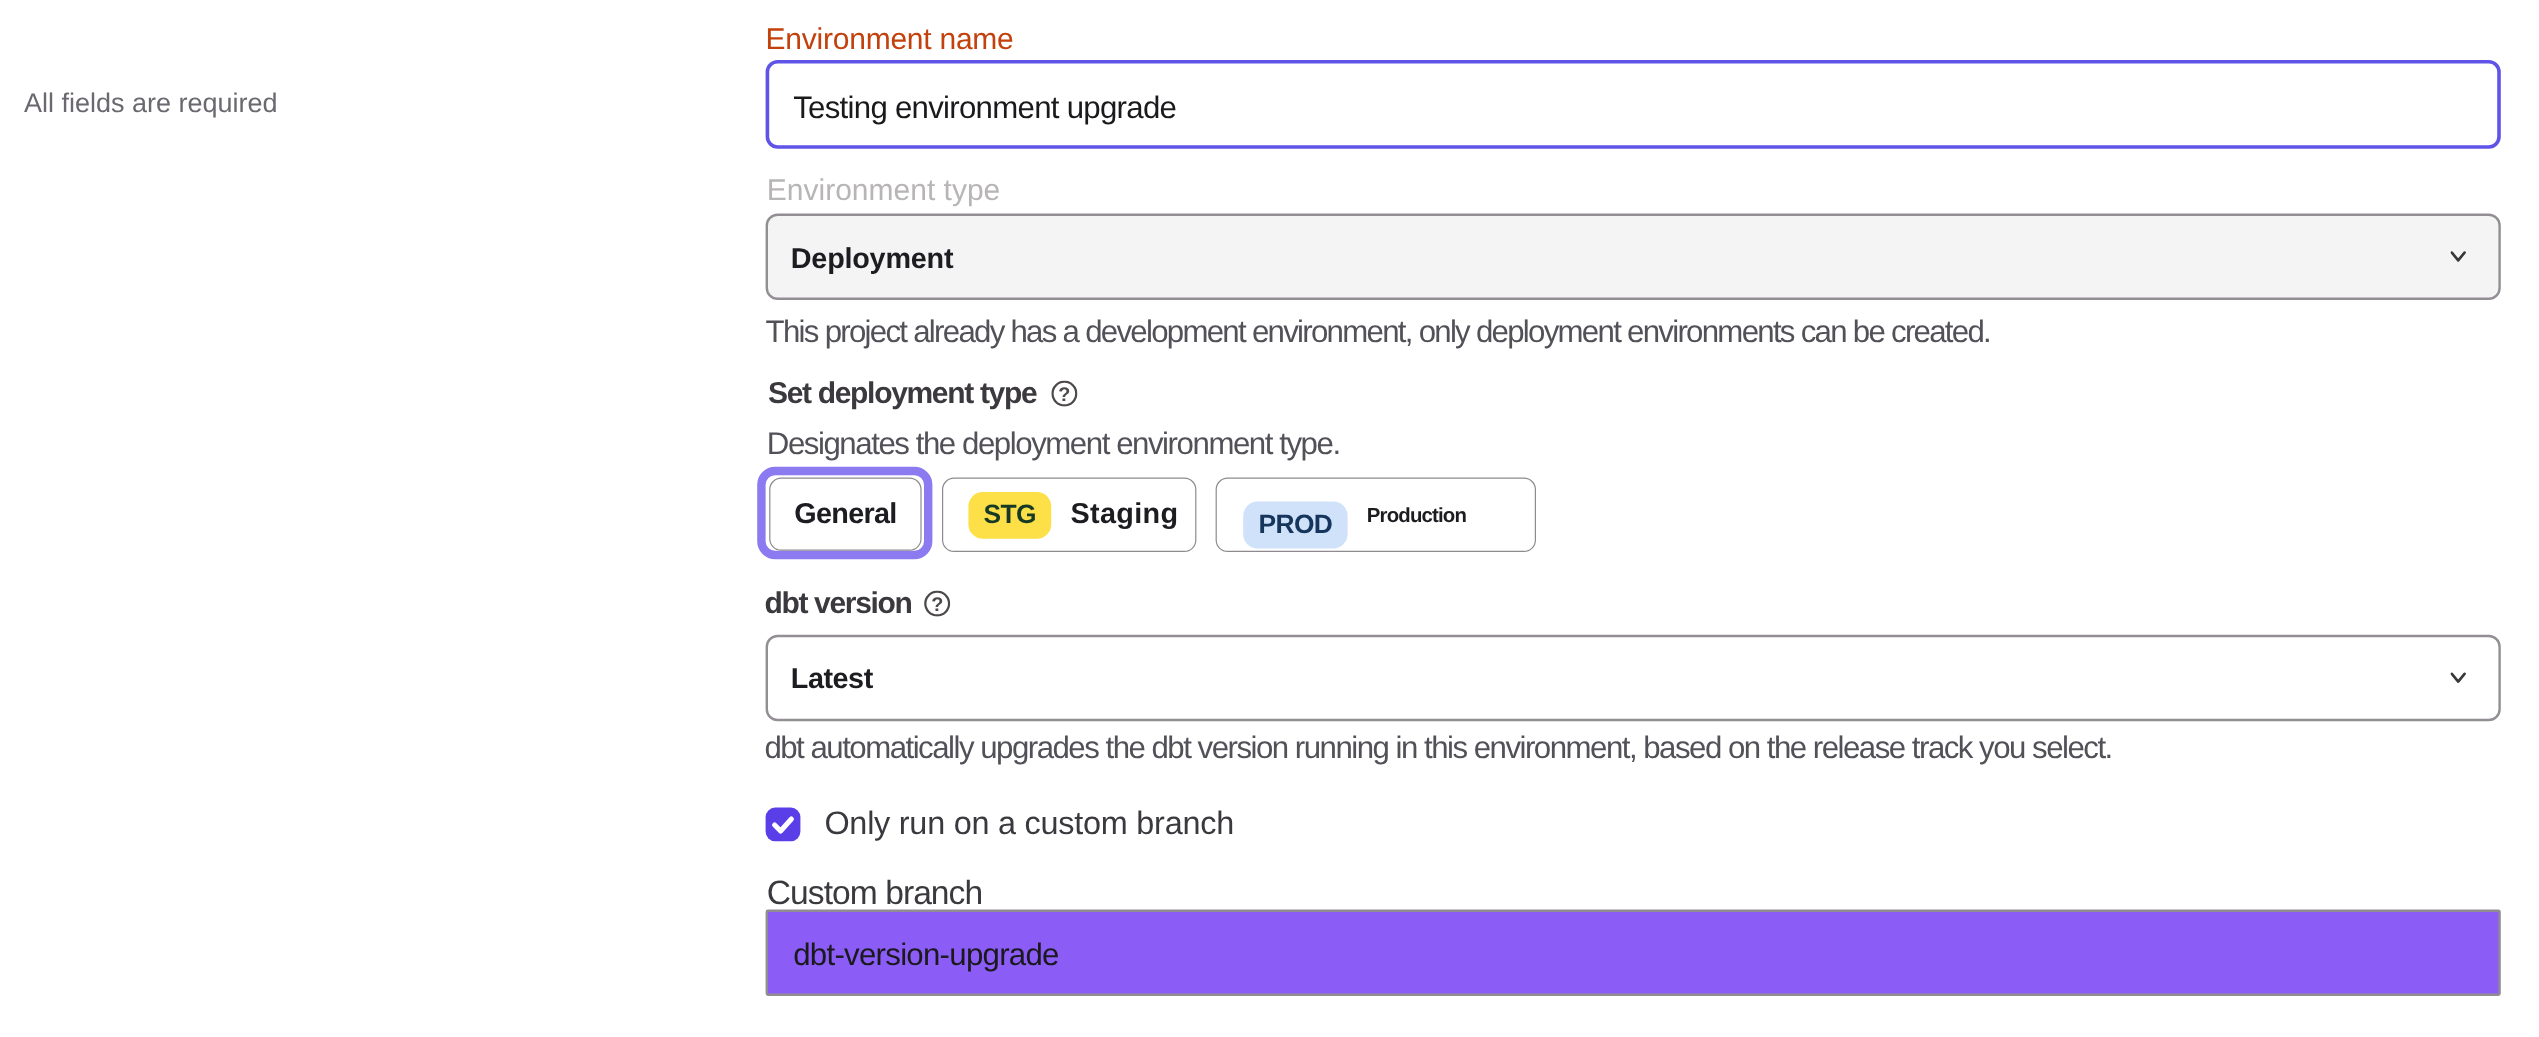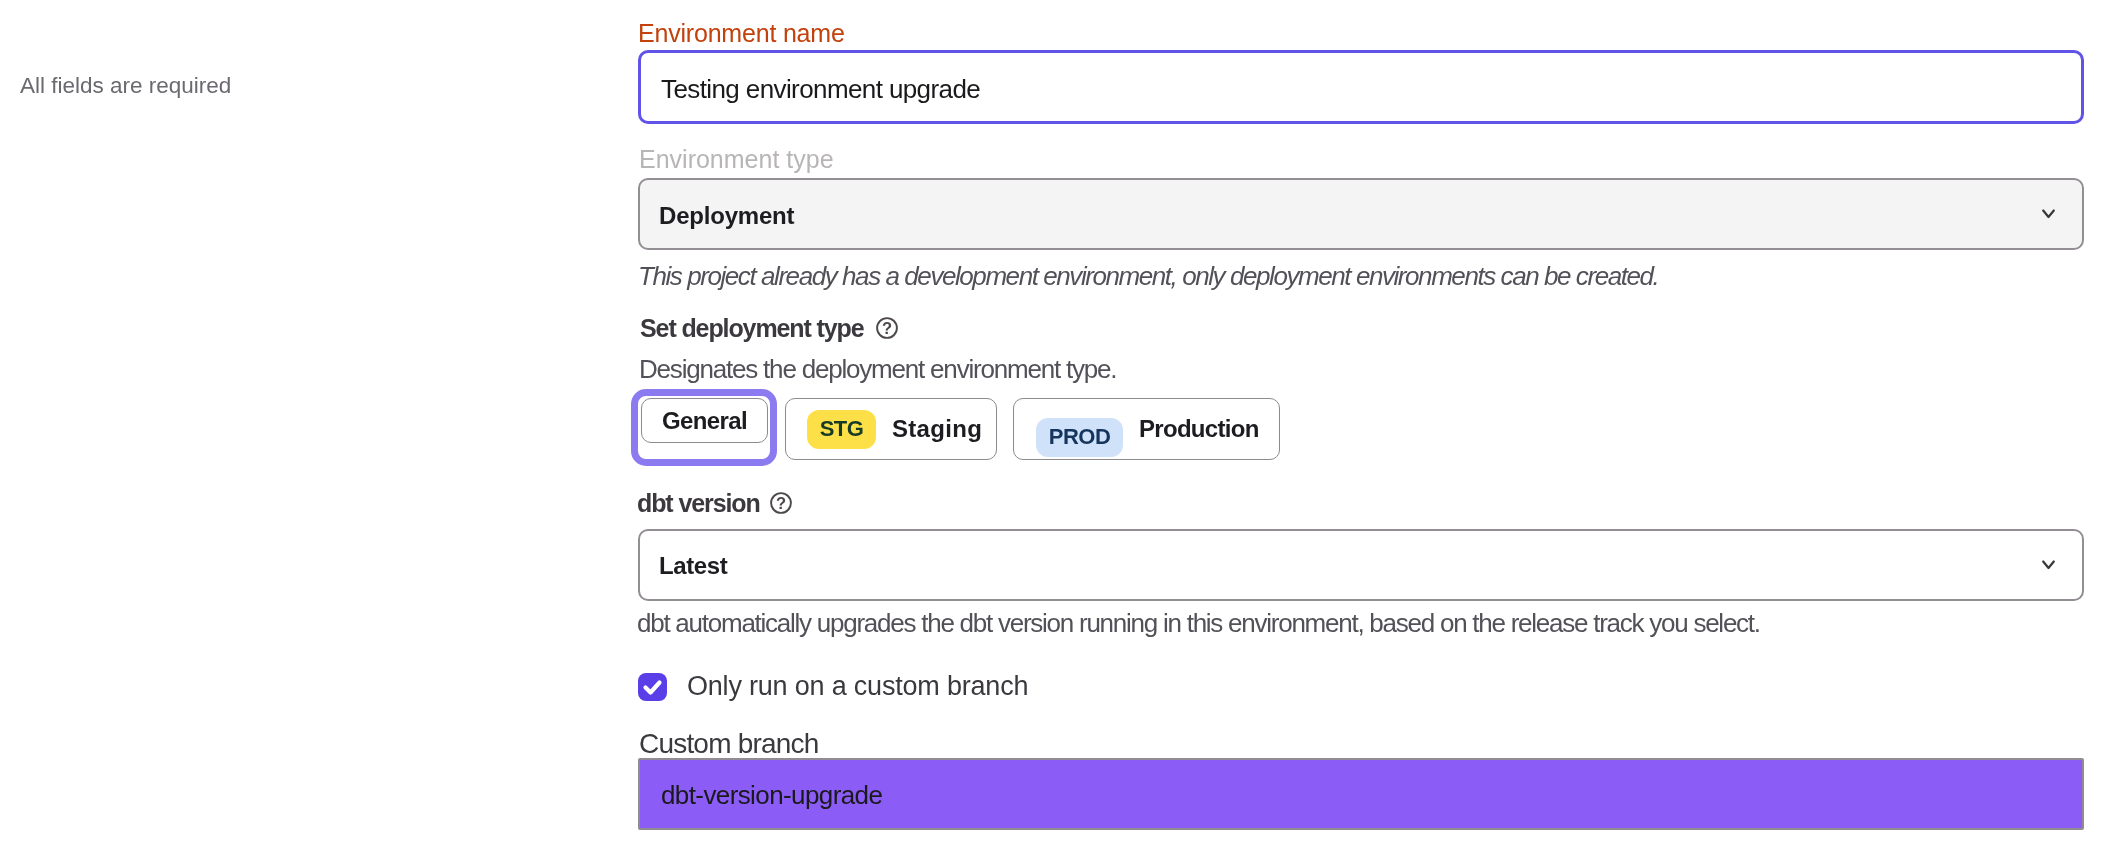--- a/index.html
+++ b/index.html
@@ -13,40 +13,40 @@
   <div class="ab" style="left:20px;top:75px;font-size:22.5px;color:#6b696f;">All fields are required</div>
 
   <div class="ab" style="left:638px;top:21px;font-size:25px;font-weight:500;letter-spacing:-0.2px;color:#c2410c;">Environment name</div>
   <div class="ab" style="left:638px;top:50px;width:1446px;height:74px;border:3px solid #6053e8;border-radius:10px;background:#fff;display:flex;align-items:center;padding:4px 0 0 20px;font-size:26px;letter-spacing:-0.6px;color:#1a191c;">Testing environment upgrade</div>
 
   <div class="ab" style="left:639px;top:147px;font-size:25px;font-weight:500;color:#b8b5b6;">Environment type</div>
   <div class="ab" style="left:638px;top:178px;width:1446px;height:72px;border:2px solid #928e94;border-radius:10px;background:#f5f4f5;display:flex;align-items:center;padding:3px 0 0 19px;font-size:24px;font-weight:600;letter-spacing:-0.2px;color:#1d1c20;">Deployment</div>
   <svg class="ab" style="left:2042px;top:209px;" width="13" height="11" viewBox="0 0 13 11">
       <path d="M1.2 1.5 L6.5 8 L11.8 1.5" fill="none" stroke="#39373a" stroke-width="2.2" stroke-linecap="round" stroke-linejoin="round"></path>
     </svg>
-  <div class="ab" style="left:638px;top:263px;font-size:26px;letter-spacing:-1.43px;color:#535158;font-style:italic;">This project already has a development environment, only deployment environments can be created.</div>
+  <div class="ab" style="left:638px;top:263px;font-size:26px;letter-spacing:-1.43px;color:#535158;">This project already has a development environment, only deployment environments can be created.</div>
 
   <div class="ab" style="left:640px;top:316px;font-size:25px;font-weight:600;letter-spacing:-1.1px;color:#3b393e;">Set deployment type</div>
   <svg class="ab" style="left:876px;top:317px;" width="22" height="22" viewBox="0 0 22 22">
       <circle cx="11" cy="11" r="9.9" fill="none" stroke="#4c484b" stroke-width="1.9"></circle>
       <text x="11" y="17" text-anchor="middle" font-size="16.5" font-weight="700" fill="#4c484b" font-family="Liberation Sans">?</text>
     </svg>
   <div class="ab" style="left:639px;top:356px;font-size:26px;letter-spacing:-1.2px;color:#535158;">Designates the deployment environment type.</div>
 
   <div class="ab" style="left:631px;top:389px;width:146px;height:77px;border:7px solid #8b7af0;border-radius:15px;"></div>
-  <div class="ab" style="left:641px;top:398px;width:127px;height:45px;background:#fff;border:1.5px solid #8e8a90;border-radius:10px;display:flex;align-items:center;justify-content:center;font-size:24px;font-weight:600;letter-spacing:-0.6px;color:#1d1c20;">General</div>
+  <div class="ab" style="left:641px;top:398px;width:127px;height:61px;background:#fff;border:1.5px solid #8e8a90;border-radius:10px;display:flex;align-items:center;justify-content:center;font-size:24px;font-weight:600;letter-spacing:-0.6px;color:#1d1c20;">General</div>
 
   <div class="ab" style="left:785px;top:398px;width:212px;height:62px;background:#fff;border:1.5px solid #8e8a90;border-radius:10px;display:flex;align-items:center;padding-left:21px;">
     <span style="display:inline-flex;align-items:center;justify-content:center;width:69px;height:39px;background:#fde047;border-radius:12px;font-size:22px;font-weight:700;letter-spacing:-0.5px;color:#173a26;line-height:1;">STG</span>
     <span style="margin-left:16px;font-size:24px;font-weight:600;letter-spacing:0.3px;color:#1d1c20;line-height:1;">Staging</span>
   </div>
 
   <div class="ab" style="left:1013px;top:398px;width:267px;height:62px;background:#fff;border:1.5px solid #8e8a90;border-radius:10px;display:flex;align-items:center;padding-left:22px;">
     <span style="display:inline-flex;align-items:center;justify-content:center;width:87px;height:39px;background:#cfe2fa;border-radius:12px;font-size:22px;font-weight:700;letter-spacing:-0.5px;color:#16355c;line-height:1;margin-top:16px;">PROD</span>
-    <span style="margin-left:16px;font-size:24px;font-weight:600;letter-spacing:-0.7px;color:#1d1c20;line-height:1;">Production</span>
+    <span style="margin-left:16px;font-size:17px;font-weight:600;letter-spacing:-0.7px;color:#1d1c20;line-height:1;">Production</span>
   </div>
 
   <div class="ab" style="left:637px;top:491px;font-size:25px;font-weight:600;letter-spacing:-1.1px;color:#3b393e;">dbt version</div>
   <svg class="ab" style="left:770px;top:492px;" width="22" height="22" viewBox="0 0 22 22">
       <circle cx="11" cy="11" r="9.9" fill="none" stroke="#4c484b" stroke-width="1.9"></circle>
       <text x="11" y="17" text-anchor="middle" font-size="16.5" font-weight="700" fill="#4c484b" font-family="Liberation Sans">?</text>
     </svg>
 
   <div class="ab" style="left:638px;top:529px;width:1446px;height:72px;border:2px solid #928e94;border-radius:10px;background:#fff;display:flex;align-items:center;padding:1px 0 0 19px;font-size:24px;font-weight:600;letter-spacing:-0.4px;color:#1d1c20;">Latest</div>
   <svg class="ab" style="left:2042px;top:560px;" width="13" height="11" viewBox="0 0 13 11">

